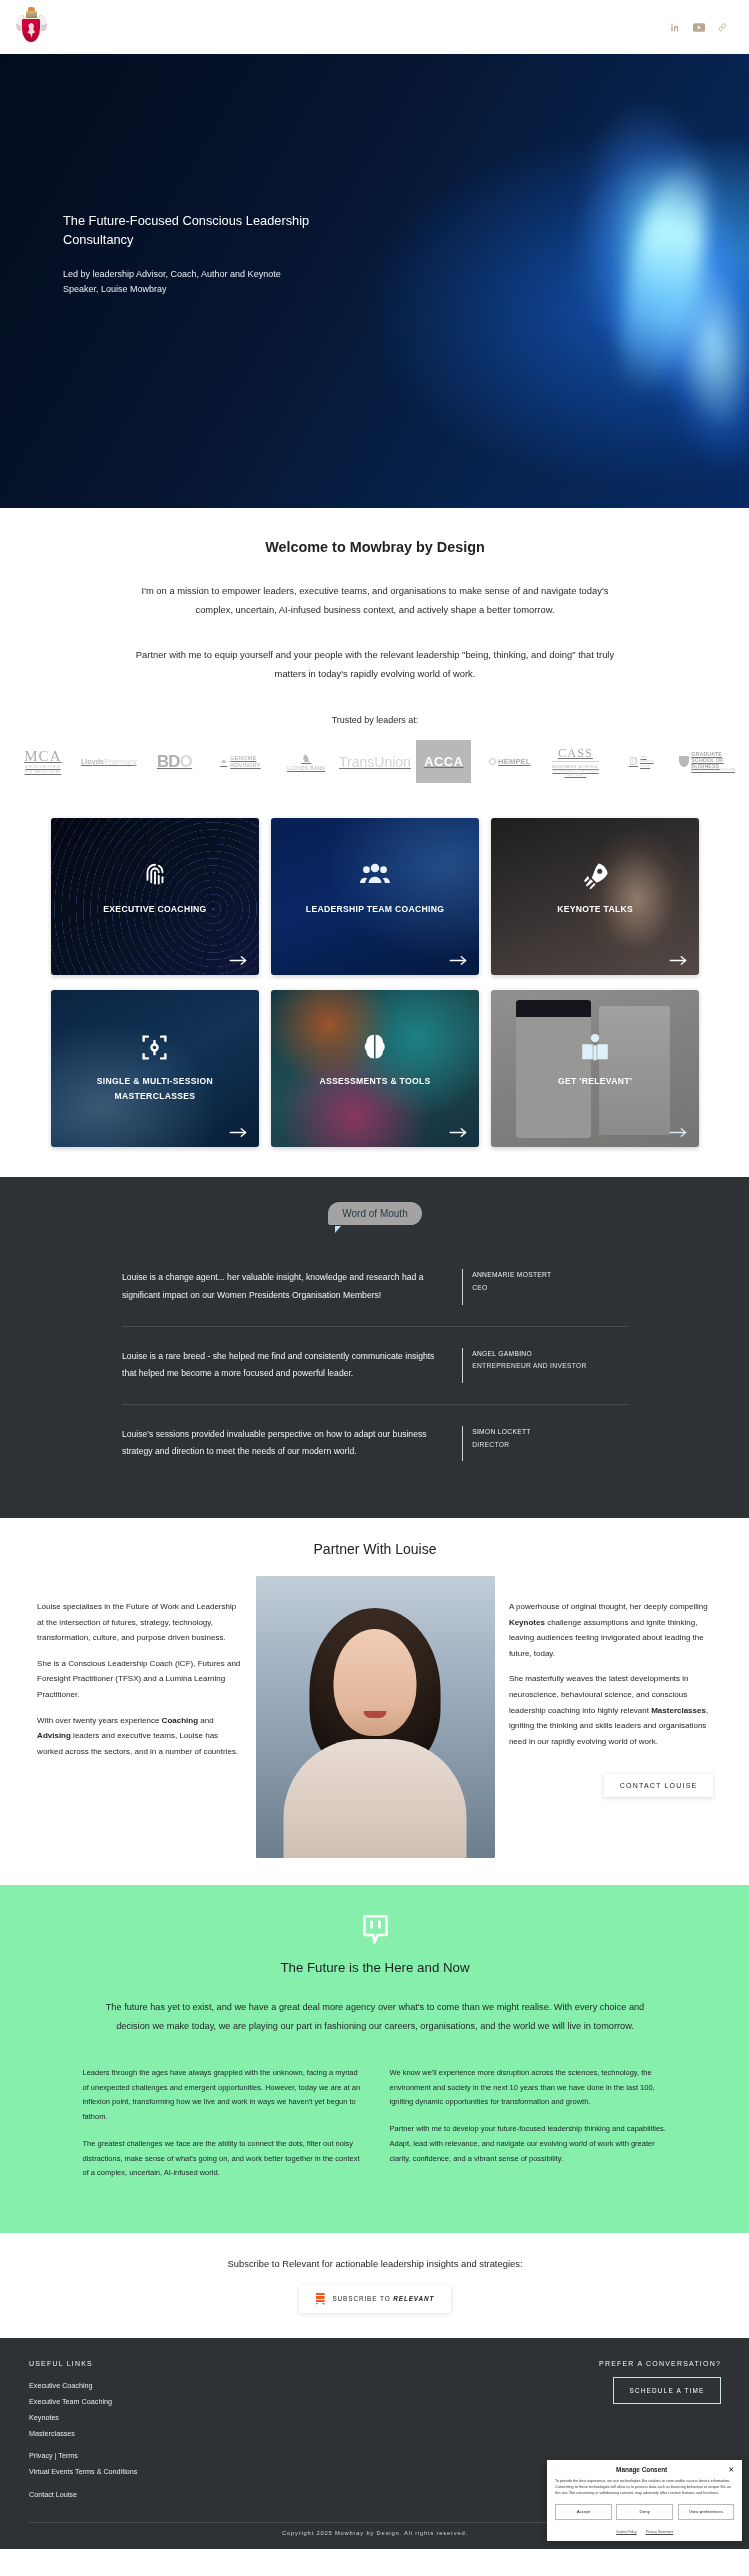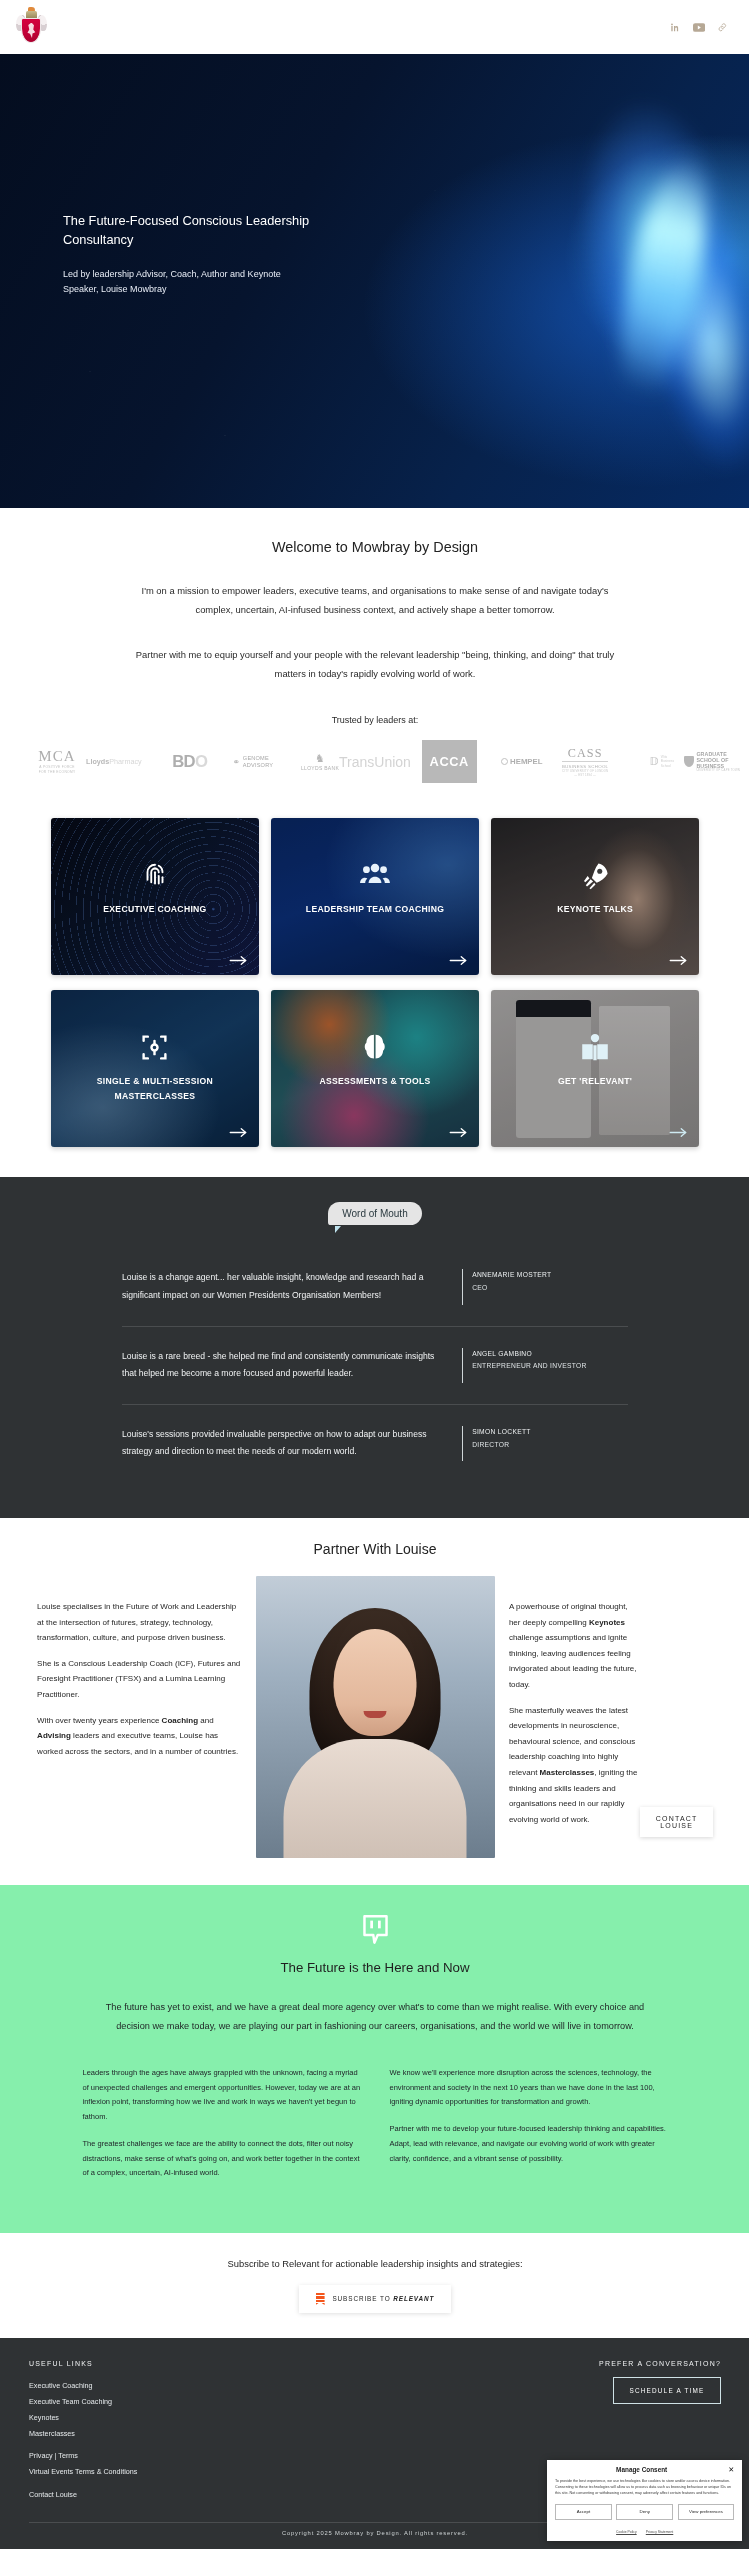--- a/index.html
+++ b/index.html
@@ -86,31 +86,31 @@
     text-transform: uppercase;
   }
   .hero-sub {
     margin-top: 19px; color: #fff; font-size: 12.8px; line-height: 1.52; font-weight: 400;
     max-width: 261px;
   }
   .hero-byline { margin-top: 16.7px; color: #e9eef7; font-size: 9px; line-height: 1.7; max-width: 239px; }
 
   
   .welcome { padding: 31px 0 22px; text-align: center; }
-  .welcome h2 { font-size: 14.4px; font-weight: 400; color: #232323; }
+  .welcome h2 { font-size: 14.4px; font-weight: 700; color: #232323; }
   .welcome p {
     max-width: 489px; margin: 25.5px auto 0; font-size: 9.4px; line-height: 2.05; color: #2a2a2a;
   }
   .trusted { margin-top: 32px; font-size: 9px; color: #2a2a2a; }
 
   .logos {
     margin-top: 14.4px; display: flex; align-items: center; justify-content: center;
     gap: 0; padding: 0 10px; filter: grayscale(100%); opacity: .62;
   }
-  .logo-cell { flex: 1; display: flex; align-items: center; justify-content: flex-end; height: 44px; }
+  .logo-cell { flex: 1; display: flex; align-items: center; justify-content: center; height: 44px; text-decoration: underline; }
   .lg { text-align: center; color: #6d6d6d; }
   .lg-mca { font-family: "Liberation Serif", serif; font-size: 15px; letter-spacing: 1.1px; color: #7b7b7b; }
   .lg-mca small { display: block; font-family: "Liberation Sans", sans-serif; font-size: 3.3px; letter-spacing: 0.3px; line-height: 1.5; color: #9a9a9a; }
   .lg-lloydsph { font-size: 7.2px; font-weight: 700; color: #8d8d8d; }
   .lg-lloydsph i { font-style: normal; font-weight: 400; color: #bdbdbd; }
   .lg-bdo { font-size: 16.7px; font-weight: 800; color: #7d7d7d; letter-spacing: -0.6px; }
   .lg-bdo span { color: #c2c2c2; }
   .lg-genome { display:flex; align-items:center; gap:2.8px; }
   .lg-genome .dna { font-size: 9px; color: #888; }
   .lg-genome .txt { font-size: 5.6px; line-height: 1.15; text-align: left; color: #6f6f6f; letter-spacing:0.2px; }
@@ -181,21 +181,21 @@
   }
   .bg-relevant:before{
     content:""; position:absolute; left:52%; top:10%; width:34%; height:82%;
     background: linear-gradient(180deg,#e6e1d9, #c9c3ba); border-radius:1.7px;
   }
 
   
   .testimonials { background: #2f3234; padding: 24.4px 0 36px; }
   .bubble-wrap { display: flex; justify-content: center; }
   .bubble {
-    background: #e5e5e5; color: #2b3a40; font-size: 10px;
+    background: #a3a3a3; color: #2b3a40; font-size: 10px;
     padding: 6.1px 14.4px 6.7px; border-radius: 13.3px 13.3px 13.3px 3.3px; position: relative;
   }
   .bubble:after {
     content: ""; position: absolute; left: 7.2px; bottom: -7.2px;
     border-width: 7.8px 6.7px 0 0; border-style: solid; border-color: #bfe3ee transparent transparent transparent;
   }
   .quotes { margin-top: 23px; padding: 0 122px 0 122px; }
   .quote-row { display: flex; gap: 0; padding: 21px 0 21px; border-top: 0.6px solid #4a4d4f; }
   .quote-row:first-child { border-top: none; }
   .quote-text { flex: 0 0 328px; color: #f2f4f5; font-size: 8.6px; line-height: 2.05; }
@@ -232,21 +232,21 @@
     position: absolute; left: 50%; bottom: 0; transform: translateX(-50%);
     width: 183px; height: 119px; border-radius: 78px 78px 0 0;
     background: linear-gradient(180deg,#e9dcd2 0%, #cfc0b5 100%);
   }
   .pphoto .mouth{ position:absolute; left:50%; top:135px; transform:translateX(-50%); width:23px; height:6.7px; background:#b0483f; border-radius:0 0 12.2px 12.2px;}
   .contact-btn {
     margin-top: 14.4px; display: inline-block; background: #fff; color: #1d1d1d;
     border: none; box-shadow: 0 1.1px 4.4px rgba(0,0,0,.16);
     font-size: 7px; letter-spacing: 1.2px; padding: 8.3px 15.5px; cursor: pointer;
   }
-  .pcol-right-wrap { display: flex; flex-direction: row; align-items: flex-end; }
+  .pcol-right-wrap { display: flex; flex-direction: column; align-items: flex-end; }
 
   
   .future { background: #86efac; padding: 29px 0 40px; text-align: center; }
   .future .qicon { display: flex; justify-content: center; }
   .future h2 { margin-top: 14.4px; font-size: 13.3px; font-weight: 400; color: #1f1f1f; }
   .future .lede { max-width: 544px; margin: 23px auto 0; font-size: 9.2px; line-height: 2.0; color: #1f2324; }
   .fcols { margin-top: 31px; display: grid; grid-template-columns: 278px 278px; justify-content: center; gap: 29px; text-align: left; }
   .fcols p { font-size: 7.5px; line-height: 1.95; color: #20272a; margin-bottom: 12.2px; }
 
   

